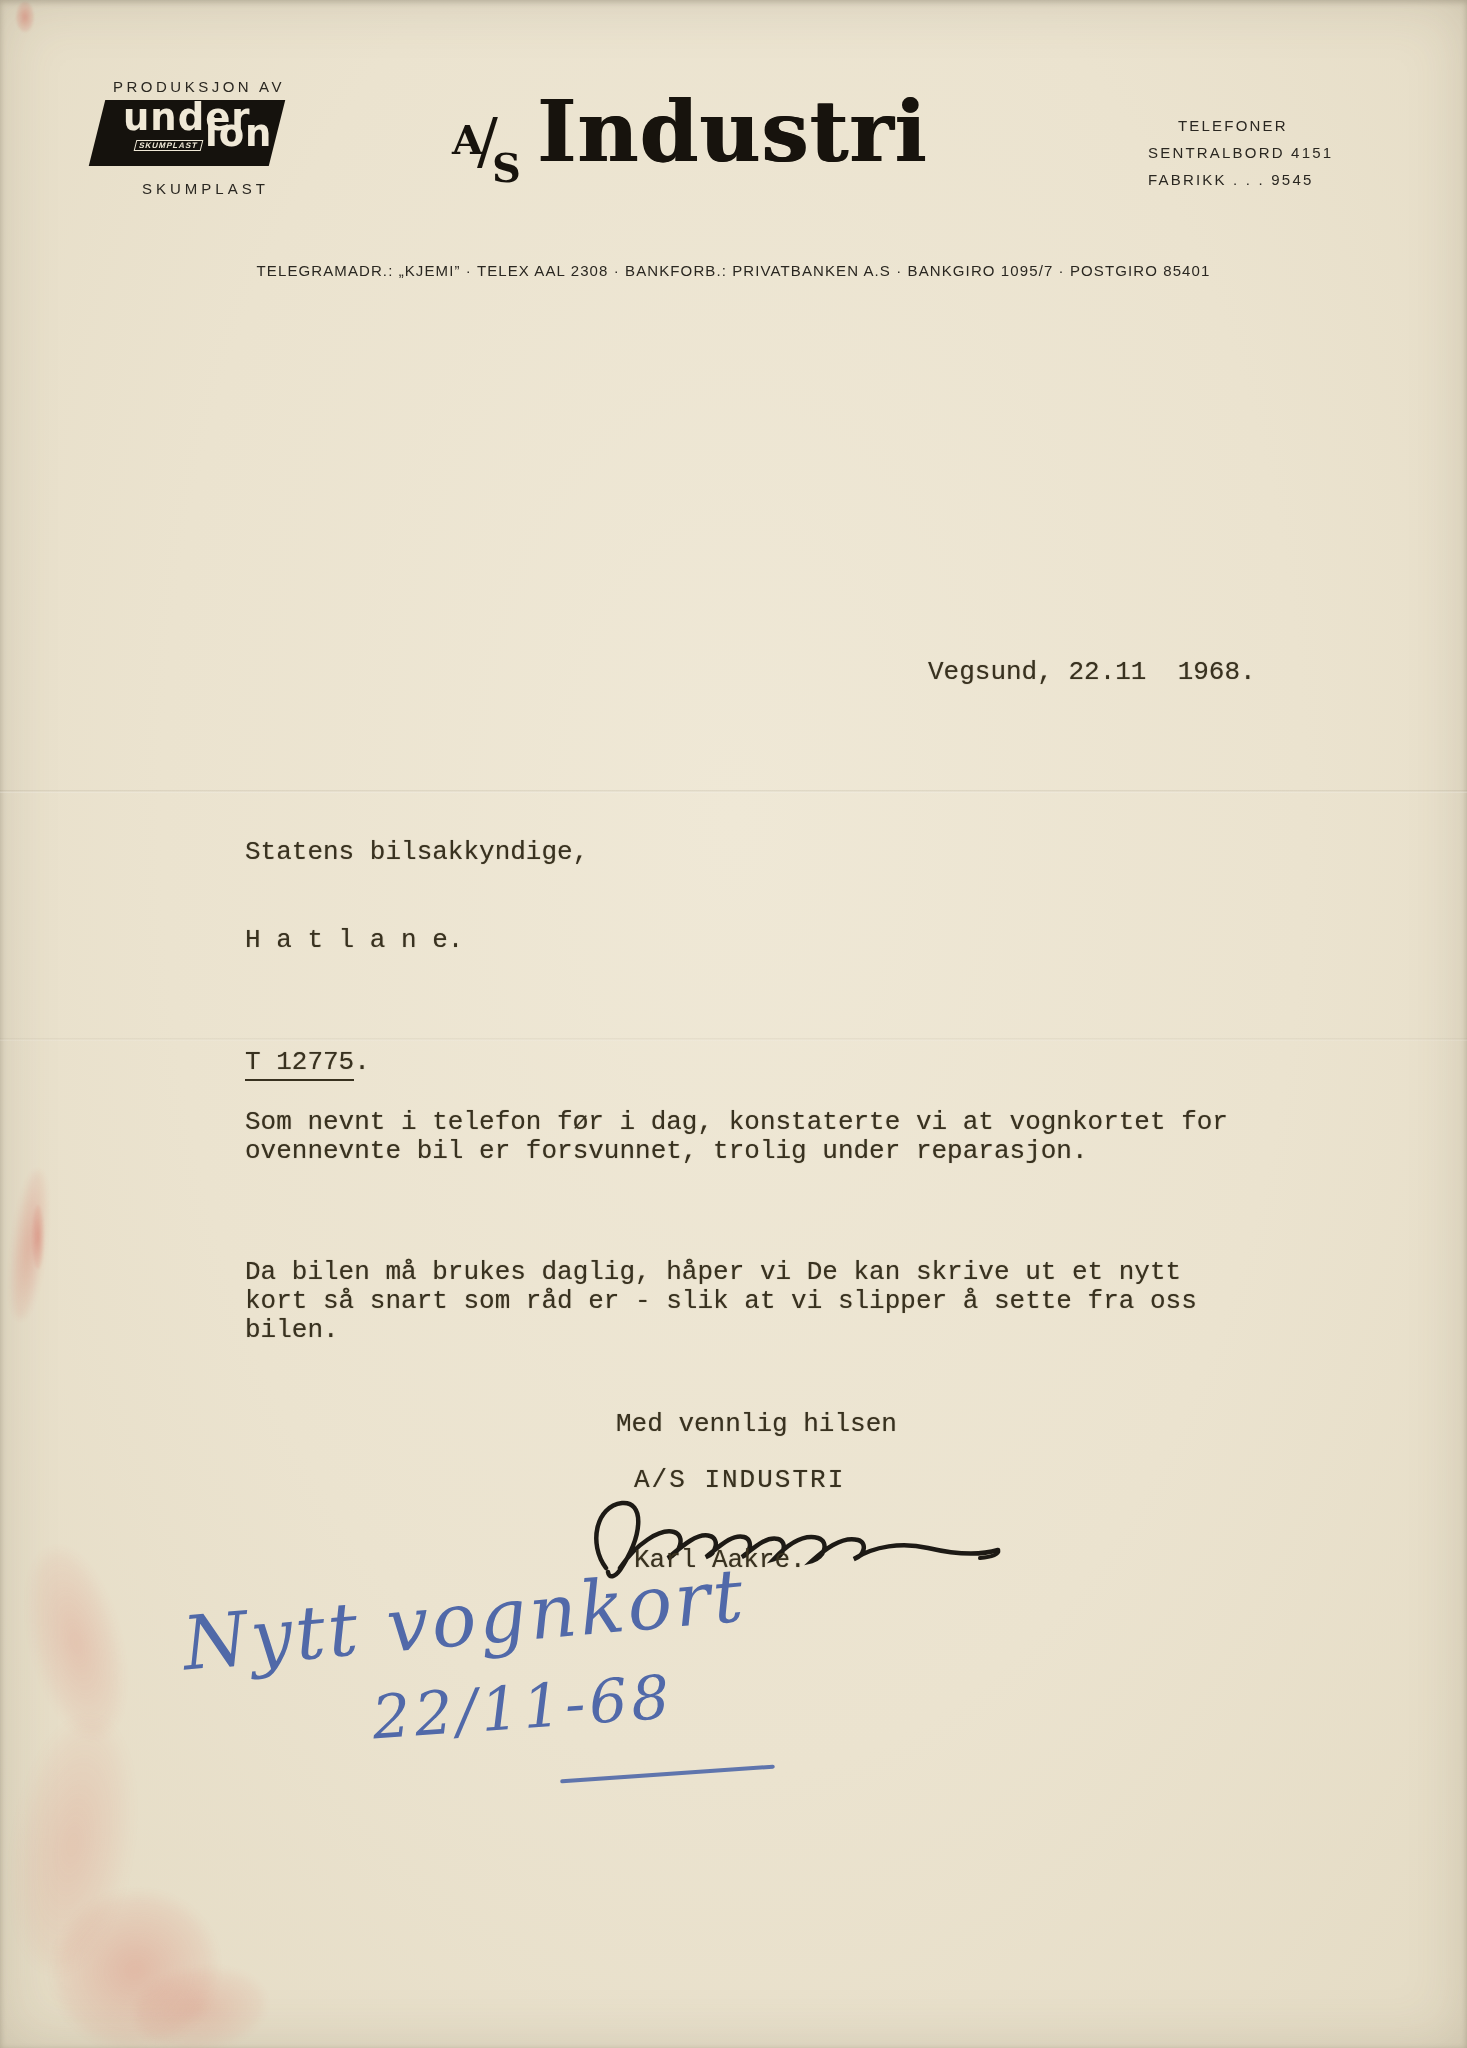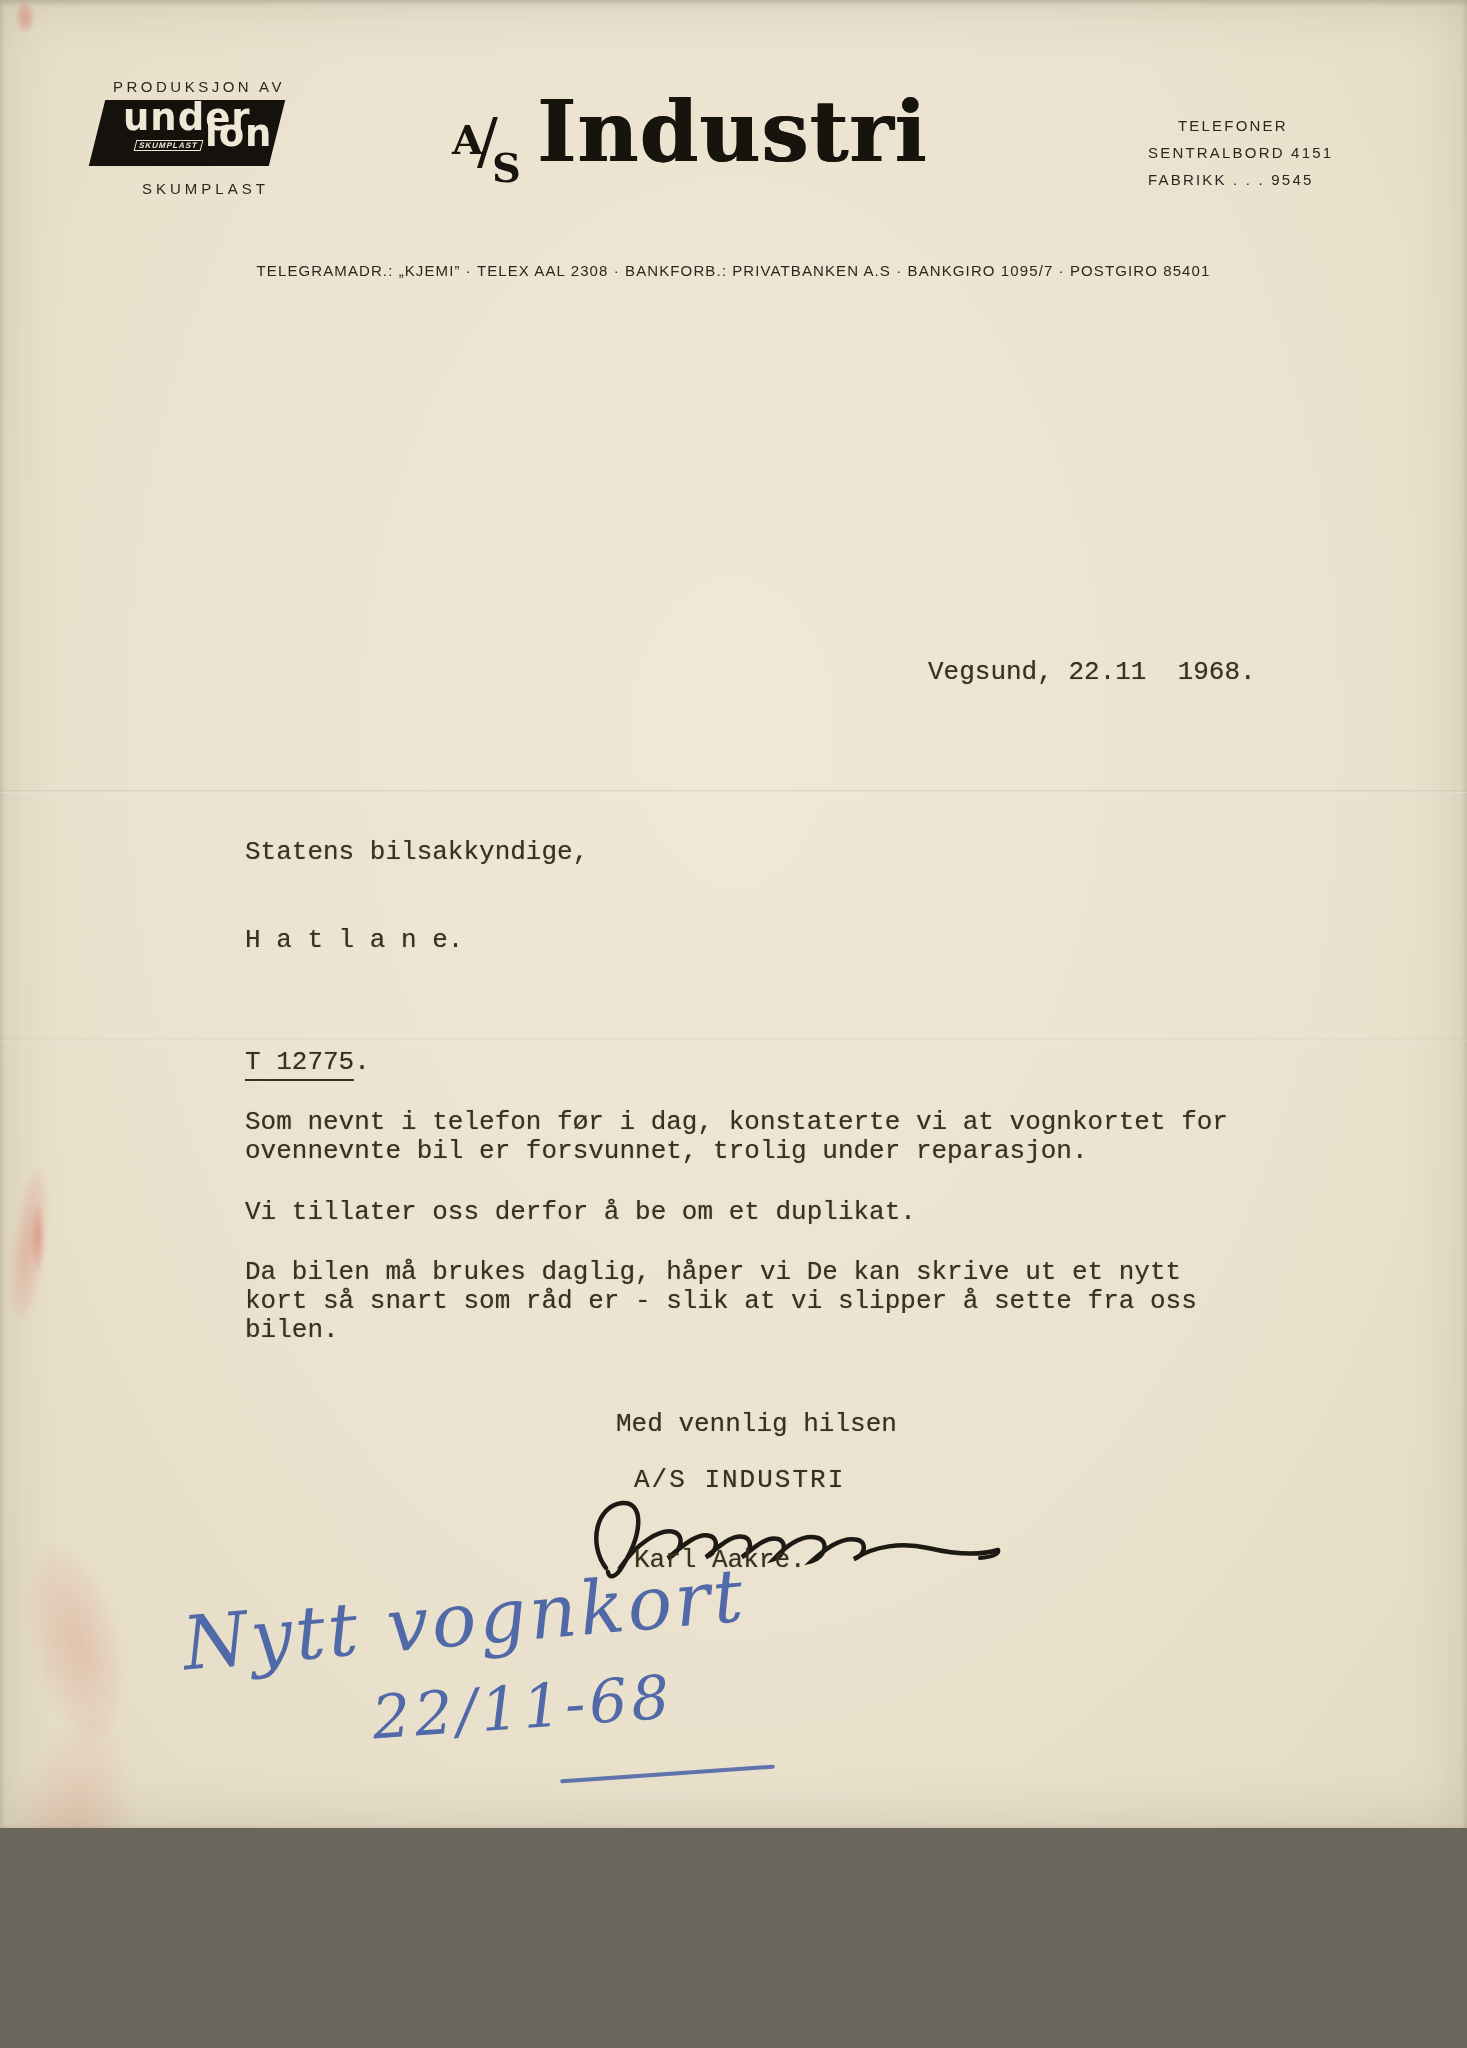--- a/index.html
+++ b/index.html
@@ -1,18 +1,18 @@
 <!DOCTYPE html>
 <html><head>
 <meta charset="utf-8">
 <style>
   html,body{margin:0;padding:0;background:#6b665c;}
   .page{
     position:relative;
-    width:1467px;height:1828px;
+    width:1467px;height:2048px;
     margin:0 auto;
     background:radial-gradient(ellipse at 50% 40%, #efe8d6 0%, #ebe3cf 55%, #e4dbc4 100%);
     box-shadow:inset 0 0 60px rgba(90,80,55,.18), inset 0 2px 6px rgba(60,50,30,.25);
     overflow:hidden;
     font-family:"Liberation Sans", sans-serif;
     color:#262219;
   }
   
   .prod-label{position:absolute;left:113px;top:78px;font-size:15px;letter-spacing:3.5px;color:#2a2721;}
   .logo{position:absolute;left:97px;top:100px;width:180px;height:66px;}
@@ -93,21 +93,20 @@
 
   <div class="tw dateline">Vegsund, 22.11  1968.</div>
 
   <div class="tw recipient-1">Statens bilsakkyndige,</div>
   <div class="tw recipient-2">H a t l a n e.</div>
 
   <div class="tw reference"><span class="ref-underlined">T 12775</span><span>.</span></div>
 
   <div class="tw para para-1">Som nevnt i telefon før i dag, konstaterte vi at vognkortet for
 ovennevnte bil er forsvunnet, trolig under reparasjon.</div>
-  <div class="tw para para-2">Vi tillater oss derfor å be om et duplikat.</div>
   <div class="tw para para-3">Da bilen må brukes daglig, håper vi De kan skrive ut et nytt
 kort så snart som råd er - slik at vi slipper å sette fra oss
 bilen.</div>
 
   <div class="tw salutation">Med vennlig hilsen</div>
   <div class="tw company-typed">A/S INDUSTRI</div>
 
   <svg class="signature" viewBox="0 0 440 92" fill="none" xmlns="http://www.w3.org/2000/svg">
     <path d="M34 80 C16 56 24 18 50 15 C72 13 72 46 48 82 C43 89 37 91 36 84
              M48 80 C64 56 88 40 102 44 C114 48 108 66 96 70

